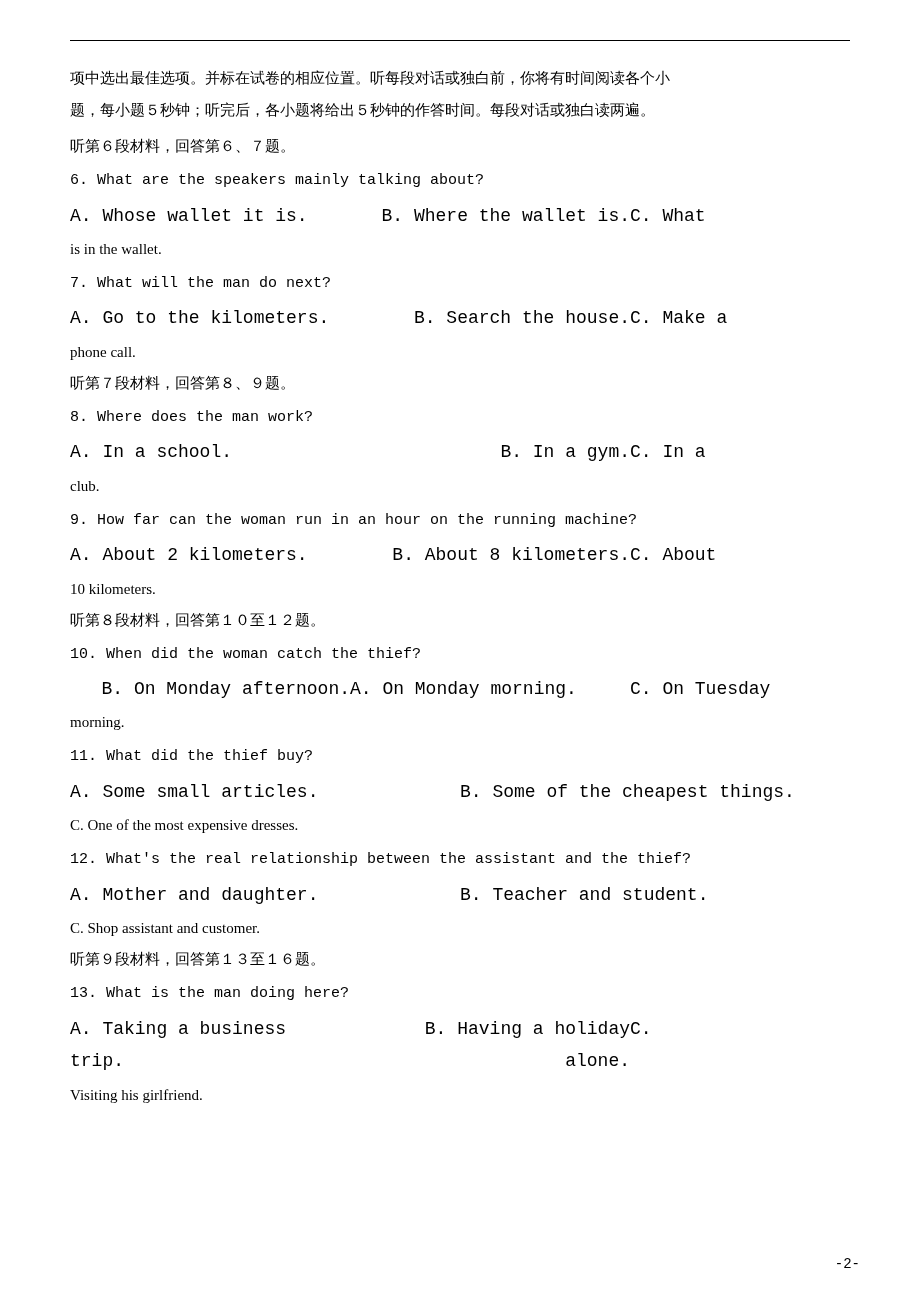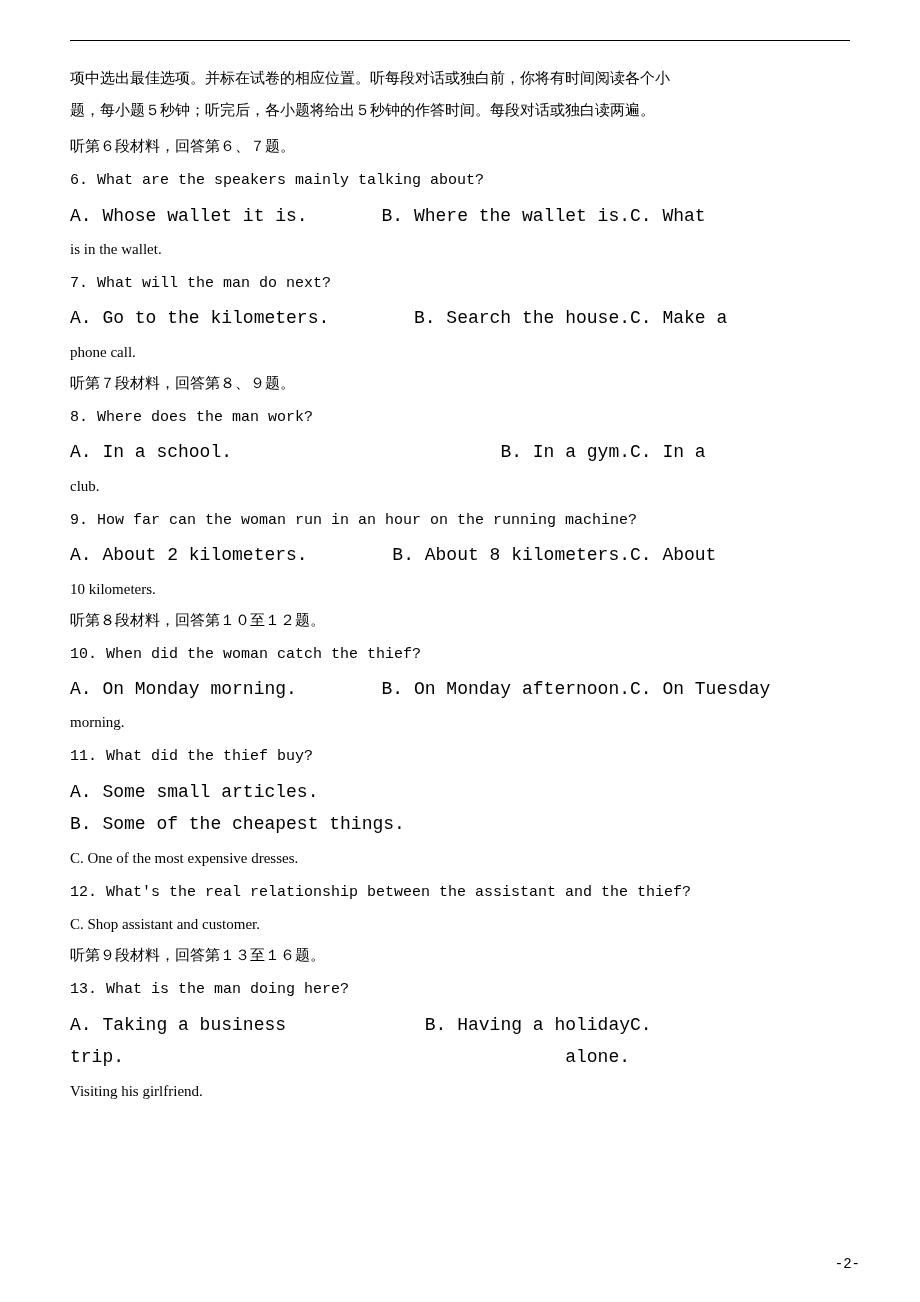--- a/index.html
+++ b/index.html
@@ -64,21 +64,21 @@
       flex: 1;
     }
     .option-continued {
       font-size: 15px;
       margin-bottom: 8px;
       line-height: 1.8;
       font-family: Liberation Serif, serif;
     }
     .options-two-col {
       display: flex;
-      flex-direction: column;
+      flex-direction: row;
       margin-bottom: 4px;
       line-height: 1.8;
     }
     .option-two-a {
       flex: 0 0 50%;
     }
     .option-two-b {
       flex: 1;
     }
     .page-num {
@@ -155,38 +155,42 @@
 </div>
 
 <div class="section-block">
   <div class="section-title">
     <span class="chinese">听第８段材料，回答第１０至１２题。</span>
   </div>
 
   <div class="question-block">
     <div class="question-text">10. When did the woman catch the thief?</div>
     <div class="options-row">
+      <span class="option option-b">B. On Monday afternoon.</span>
       <span class="option option-a">A. On Monday morning.</span>
-      <span class="option option-b">B. On Monday afternoon.</span>
       <span class="option option-c">C. On Tuesday</span>
     </div>
     <div class="option-continued">morning.</div>
   </div>
 
   <div class="question-block">
     <div class="question-text">11. What did the thief buy?</div>
     <div class="options-two-col">
       <span class="option option-two-a">A. Some small articles.</span>
       <span class="option option-two-b">B. Some of the cheapest things.</span>
     </div>
     <div class="option-continued">C. One of the most expensive dresses.</div>
   </div>
 
   <div class="question-block">
     <div class="question-text">12. What's the real relationship between the assistant and the thief?</div>
+    <div class="options-two-col">
+      <span class="option option-two-a">A. Mother and daughter.</span>
+      <span class="option option-two-b">B. Teacher and student.</span>
+    </div>
     <div class="option-continued">C. Shop assistant and customer.</div>
   </div>
 </div>
 
 <div class="section-block">
   <div class="section-title">
     <span class="chinese">听第９段材料，回答第１３至１６题。</span>
   </div>
 
   <div class="question-block">

